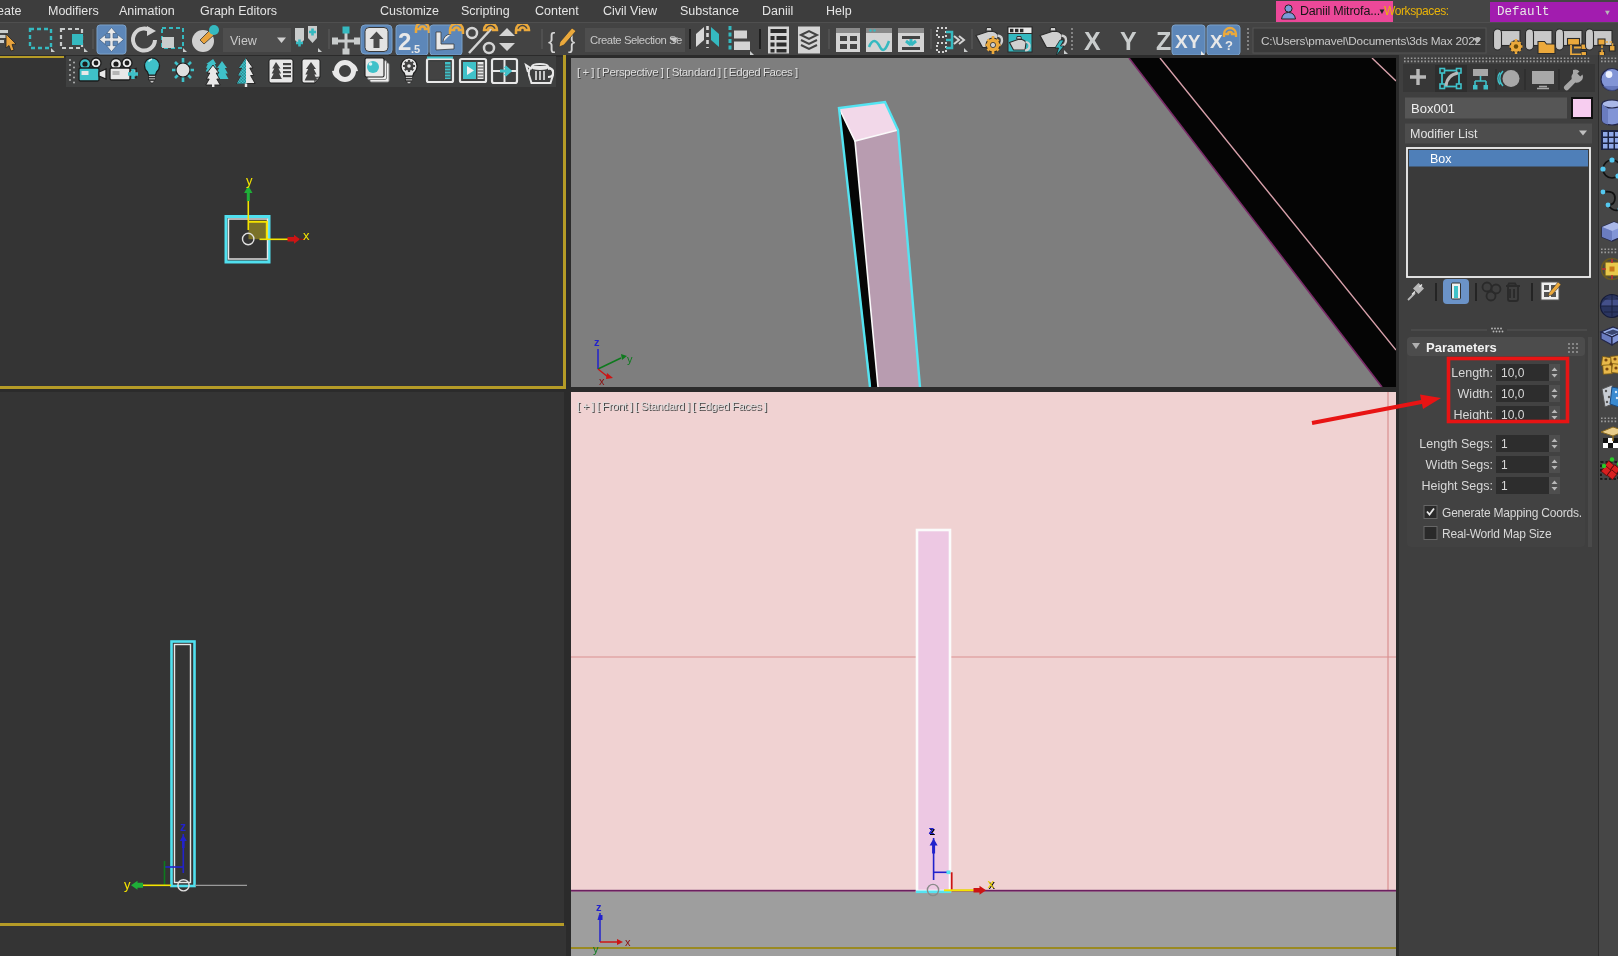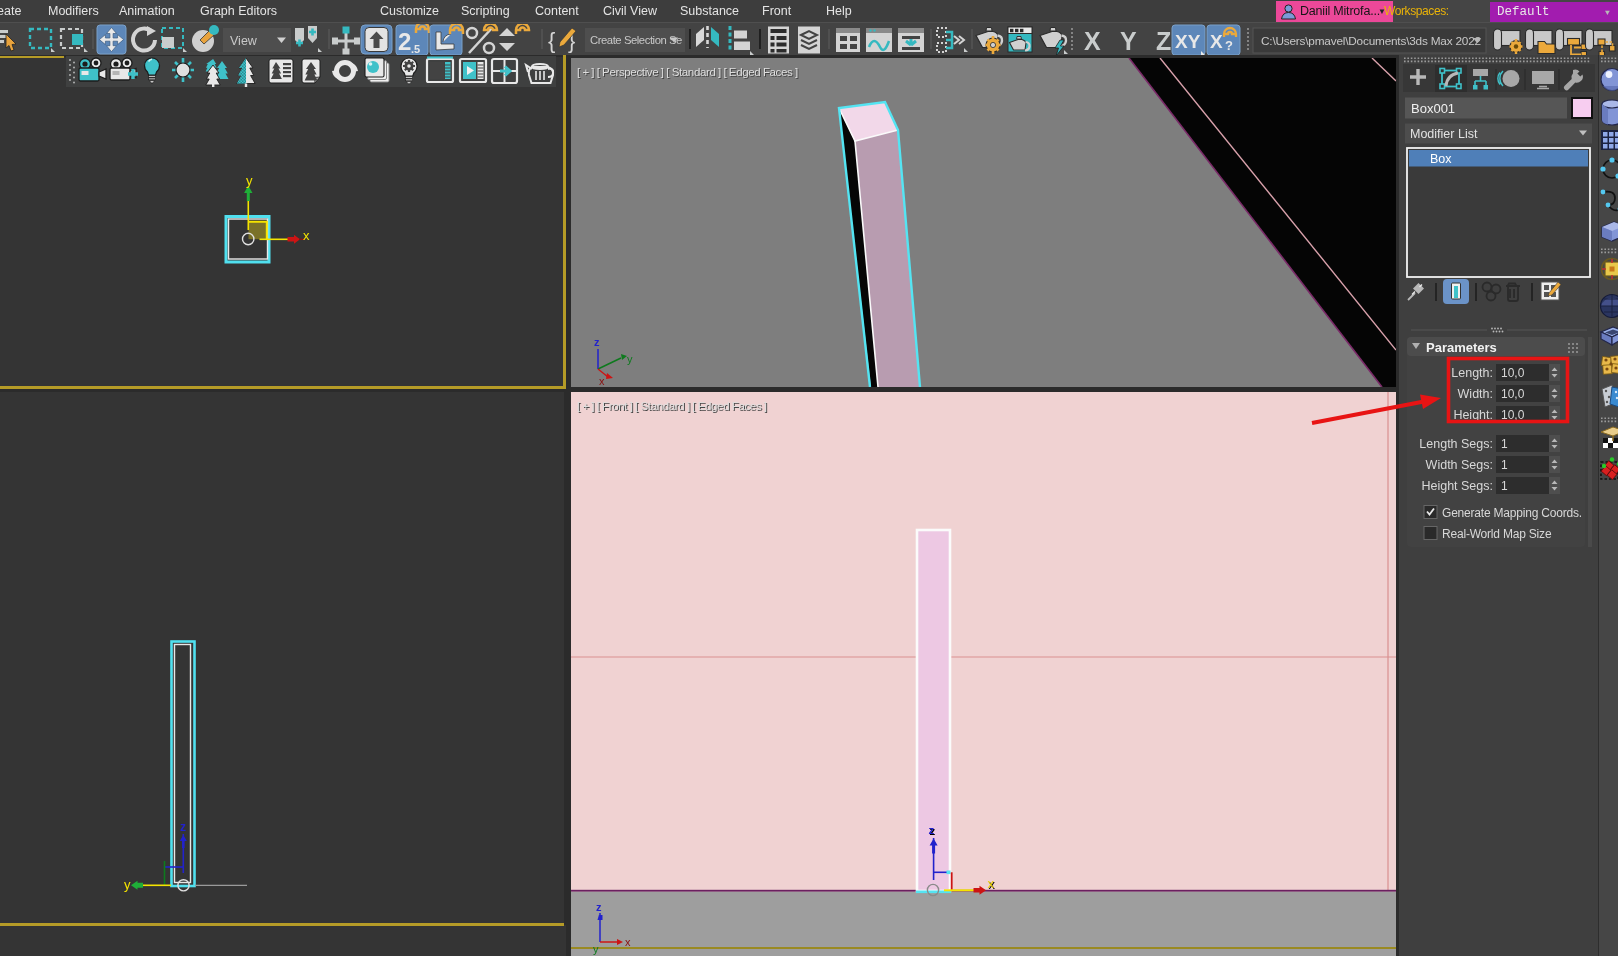--- a/index.html
+++ b/index.html
@@ -33,21 +33,21 @@
     <span class="mi" style="left:-3px;">eate</span>
     <span class="mi" style="left:48px;">Modifiers</span>
     <span class="mi" style="left:119px;">Animation</span>
     <span class="mi" style="left:200px;">Graph&nbsp;Editors</span>
     <span class="mi" style="left:299px;margin-top:44px;">Rendering</span>
     <span class="mi" style="left:380px;">Customize</span>
     <span class="mi" style="left:461px;">Scripting</span>
     <span class="mi" style="left:535px;">Content</span>
     <span class="mi" style="left:603px;">Civil&nbsp;View</span>
     <span class="mi" style="left:680px;">Substance</span>
-    <span class="mi" style="left:762px;">Front</span>
+    <span class="mi" style="left:762px;">Daniil</span>
     <span class="mi" style="left:826px;">Help</span>
     <div style="position:absolute;left:1393px;top:0;width:225px;height:22px;background:#454545;"></div>
     <div style="position:absolute;left:1276px;top:1px;width:117px;height:21px;background:#ec4899;">
       <svg width="17" height="18" style="position:absolute;left:4px;top:2px;" viewBox="0 0 17 18">
         <circle cx="8.5" cy="5.5" r="3.6" fill="#7a9ad8" stroke="#222" stroke-width="1"></circle>
         <path d="M1.5 16 q1 -6.5 7 -6.5 q6 0 7 6.5 z" fill="#7a9ad8" stroke="#222" stroke-width="1"></path>
       </svg>
       <span style="position:absolute;left:24px;top:0;height:21px;line-height:21px;color:#161616;font-size:12.5px;letter-spacing:-0.2px;">Daniil Mitrofa...</span>
       <span style="position:absolute;left:102px;top:0;height:21px;line-height:21px;color:#222;font-size:8px;">▼</span>
     </div>

